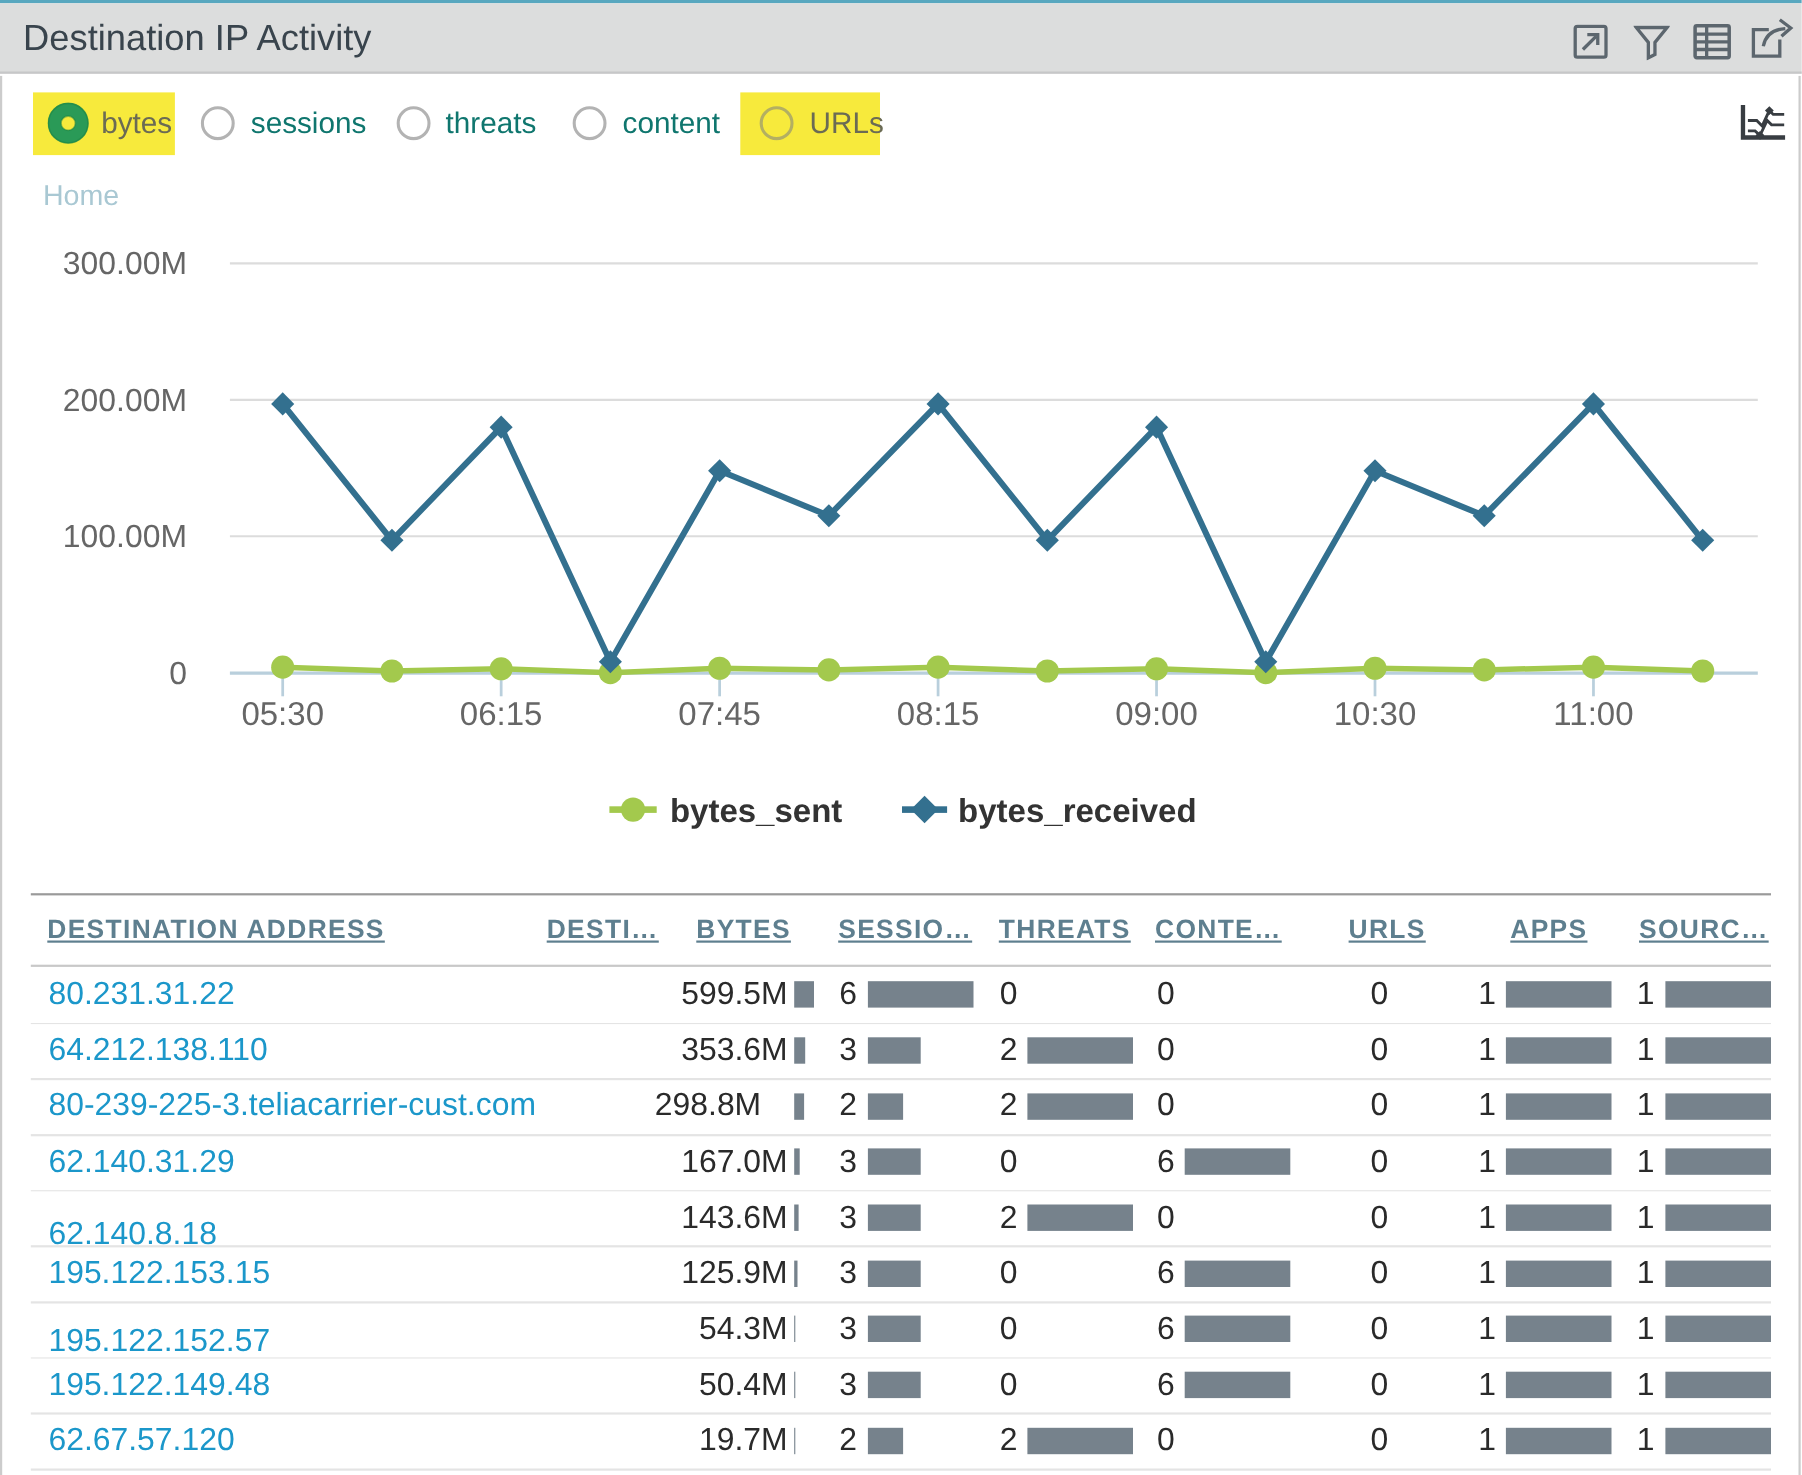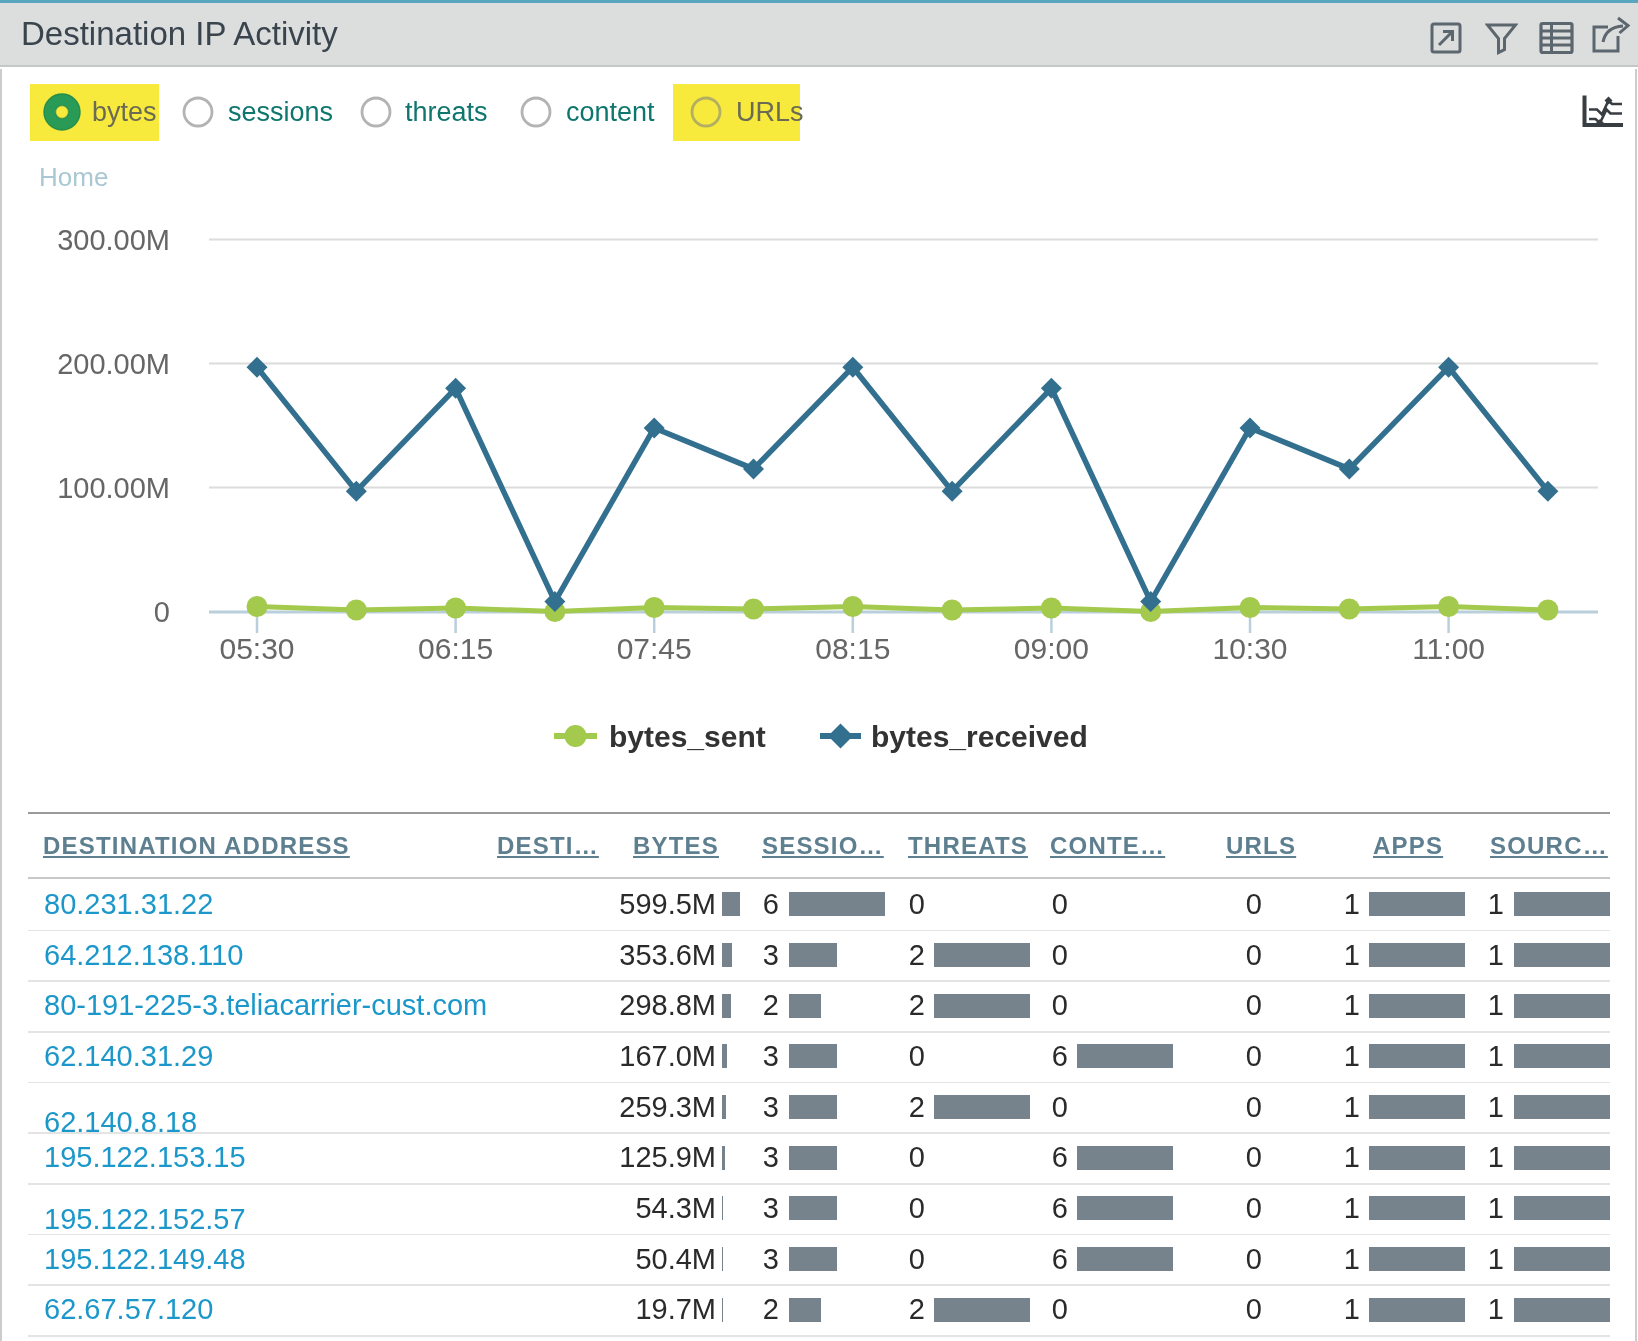--- a/index.html
+++ b/index.html
@@ -174,22 +174,22 @@
 <div class="bar" style="left:789px;width:48px;top:943.0px"></div>
 <div class="cell num" style="left:845px;width:80px;top:929.7px">2</div>
 <div class="bar" style="left:934px;width:96px;top:943.0px"></div>
 <div class="cell num" style="left:988px;width:80px;top:929.7px">0</div>
 <div class="cell num" style="left:1182px;width:80px;top:929.7px">0</div>
 <div class="cell num" style="left:1280px;width:80px;top:929.7px">1</div>
 <div class="bar" style="left:1369px;width:95.5px;top:943.0px"></div>
 <div class="cell num" style="left:1424px;width:80px;top:929.7px">1</div>
 <div class="bar" style="left:1514px;width:95.5px;top:943.0px"></div>
 <div class="ln" style="top:1031.0px;left:28px;width:1582px;height:1.5px;background:#e4e4e4"></div>
-<div class="cell link" style="left:44px;top:980.4px">80-191-225-3.teliacarrier-cust.com</div>
-<div class="cell num" style="left:496px;width:220px;top:980.4px">298.8M</div>
+<div class="cell link" style="left:44px;top:980.4px">80-239-225-3.teliacarrier-cust.com</div>
+<div class="cell num" style="left:472px;width:220px;top:980.4px">298.8M</div>
 <div class="bar" style="left:721.5px;width:9px;top:993.7px"></div>
 <div class="cell num" style="left:699px;width:80px;top:980.4px">2</div>
 <div class="bar" style="left:789px;width:32px;top:993.7px"></div>
 <div class="cell num" style="left:845px;width:80px;top:980.4px">2</div>
 <div class="bar" style="left:934px;width:96px;top:993.7px"></div>
 <div class="cell num" style="left:988px;width:80px;top:980.4px">0</div>
 <div class="cell num" style="left:1182px;width:80px;top:980.4px">0</div>
 <div class="cell num" style="left:1280px;width:80px;top:980.4px">1</div>
 <div class="bar" style="left:1369px;width:95.5px;top:993.7px"></div>
 <div class="cell num" style="left:1424px;width:80px;top:980.4px">1</div>
@@ -203,21 +203,21 @@
 <div class="cell num" style="left:845px;width:80px;top:1031.0px">0</div>
 <div class="cell num" style="left:988px;width:80px;top:1031.0px">6</div>
 <div class="bar" style="left:1076.5px;width:96px;top:1044.4px"></div>
 <div class="cell num" style="left:1182px;width:80px;top:1031.0px">0</div>
 <div class="cell num" style="left:1280px;width:80px;top:1031.0px">1</div>
 <div class="bar" style="left:1369px;width:95.5px;top:1044.4px"></div>
 <div class="cell num" style="left:1424px;width:80px;top:1031.0px">1</div>
 <div class="bar" style="left:1514px;width:95.5px;top:1044.4px"></div>
 <div class="ln" style="top:1132.4px;left:28px;width:1582px;height:1.5px;background:#e4e4e4"></div>
 <div class="cell link" style="left:44px;top:1097px">62.140.8.18</div>
-<div class="cell num" style="left:496px;width:220px;top:1081.7px">259.3M</div>
+<div class="cell num" style="left:496px;width:220px;top:1081.7px">143.6M</div>
 <div class="bar" style="left:721.5px;width:4.3px;top:1095.1px"></div>
 <div class="cell num" style="left:699px;width:80px;top:1081.7px">3</div>
 <div class="bar" style="left:789px;width:48px;top:1095.1px"></div>
 <div class="cell num" style="left:845px;width:80px;top:1081.7px">2</div>
 <div class="bar" style="left:934px;width:96px;top:1095.1px"></div>
 <div class="cell num" style="left:988px;width:80px;top:1081.7px">0</div>
 <div class="cell num" style="left:1182px;width:80px;top:1081.7px">0</div>
 <div class="cell num" style="left:1280px;width:80px;top:1081.7px">1</div>
 <div class="bar" style="left:1369px;width:95.5px;top:1095.1px"></div>
 <div class="cell num" style="left:1424px;width:80px;top:1081.7px">1</div>

